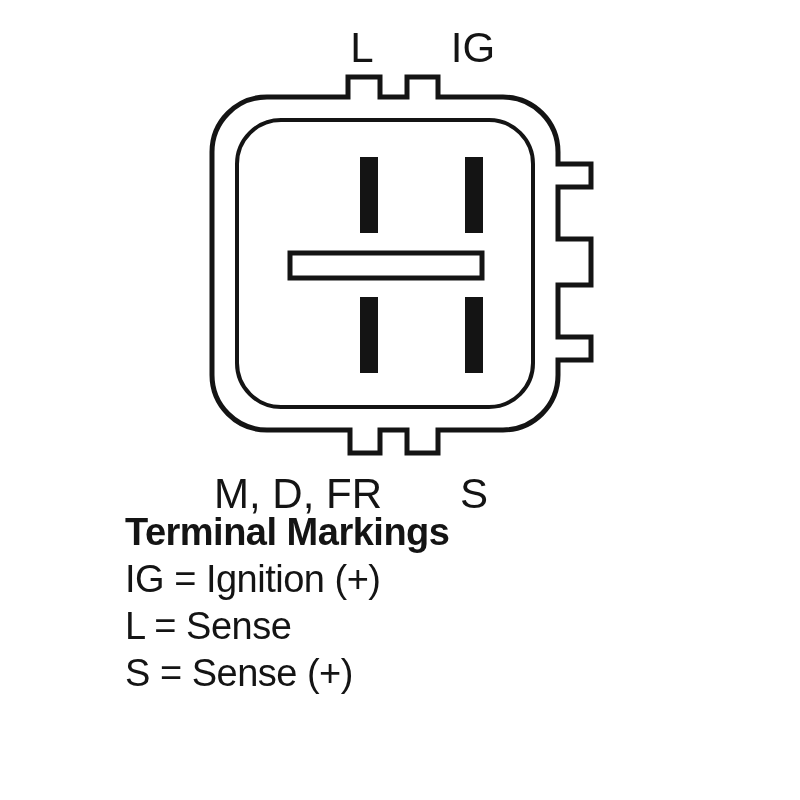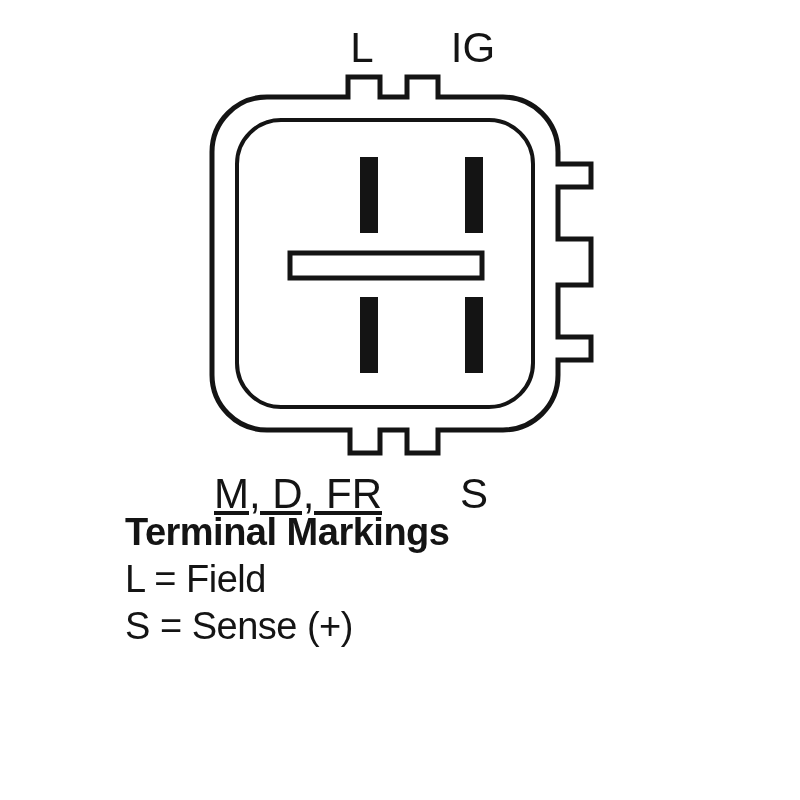--- a/index.html
+++ b/index.html
@@ -67,22 +67,23 @@
     <rect x="360" y="157" width="18" height="76" fill="#141414"></rect>
     <rect x="465" y="157" width="18" height="76" fill="#141414"></rect>
     <rect x="360" y="297" width="18" height="76" fill="#141414"></rect>
     <rect x="465" y="297" width="18" height="76" fill="#141414"></rect>
 
     <rect x="290" y="253" width="192" height="25" fill="#ffffff" stroke-width="5" stroke="#141414"></rect>
   </svg>
 
   <div class="term-label" style="left:362px; top:27px;">L</div>
   <div class="term-label" style="left:473px; top:27px;text-align:right;">IG</div>
-  <div class="term-label" style="left:298px; top:473px;text-decoration:underline;">M, D, FR</div>
+  <div class="term-label" style="left:298px; top:473px;">M, D, FR</div>
   <div class="term-label" style="left:474px; top:473px;">S</div>
 
   <div class="legend">
     <div class="legend-title">Terminal Markings</div>
-    <div class="legend-line">L = Field</div>
+    <div class="legend-line">IG = Ignition (+)</div>
+    <div class="legend-line">L = Sense</div>
     <div class="legend-line">S = Sense (+)</div>
   </div>
 
 </div>
 
 </body></html>

